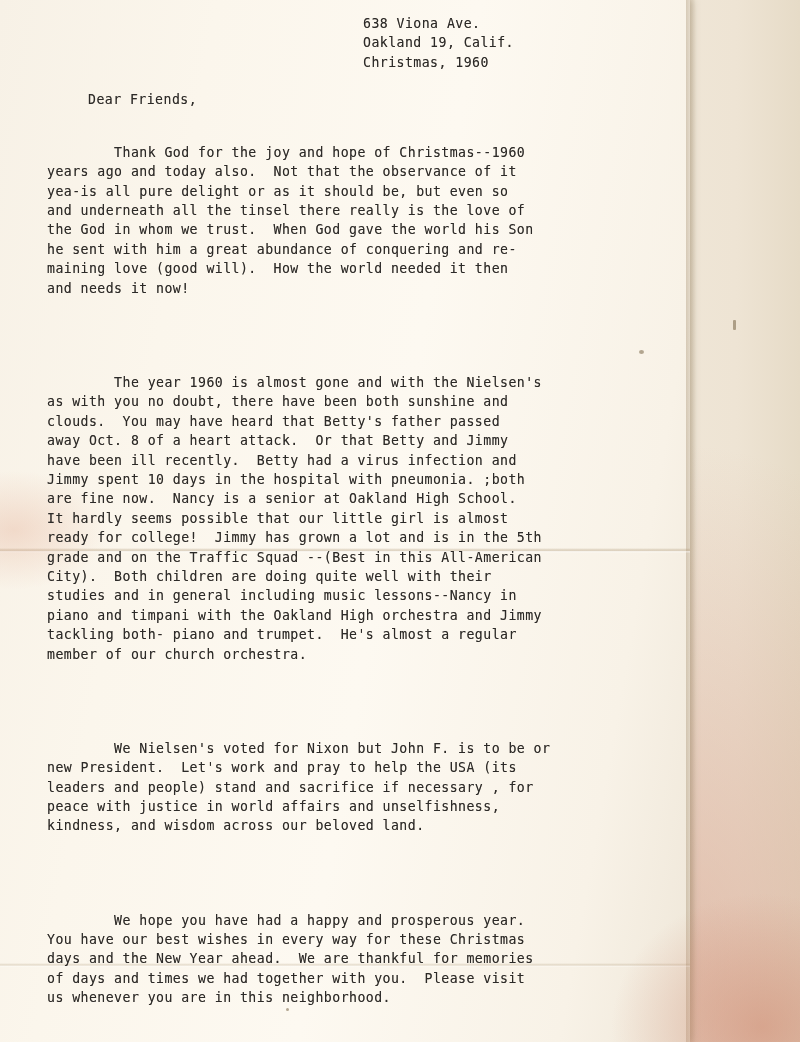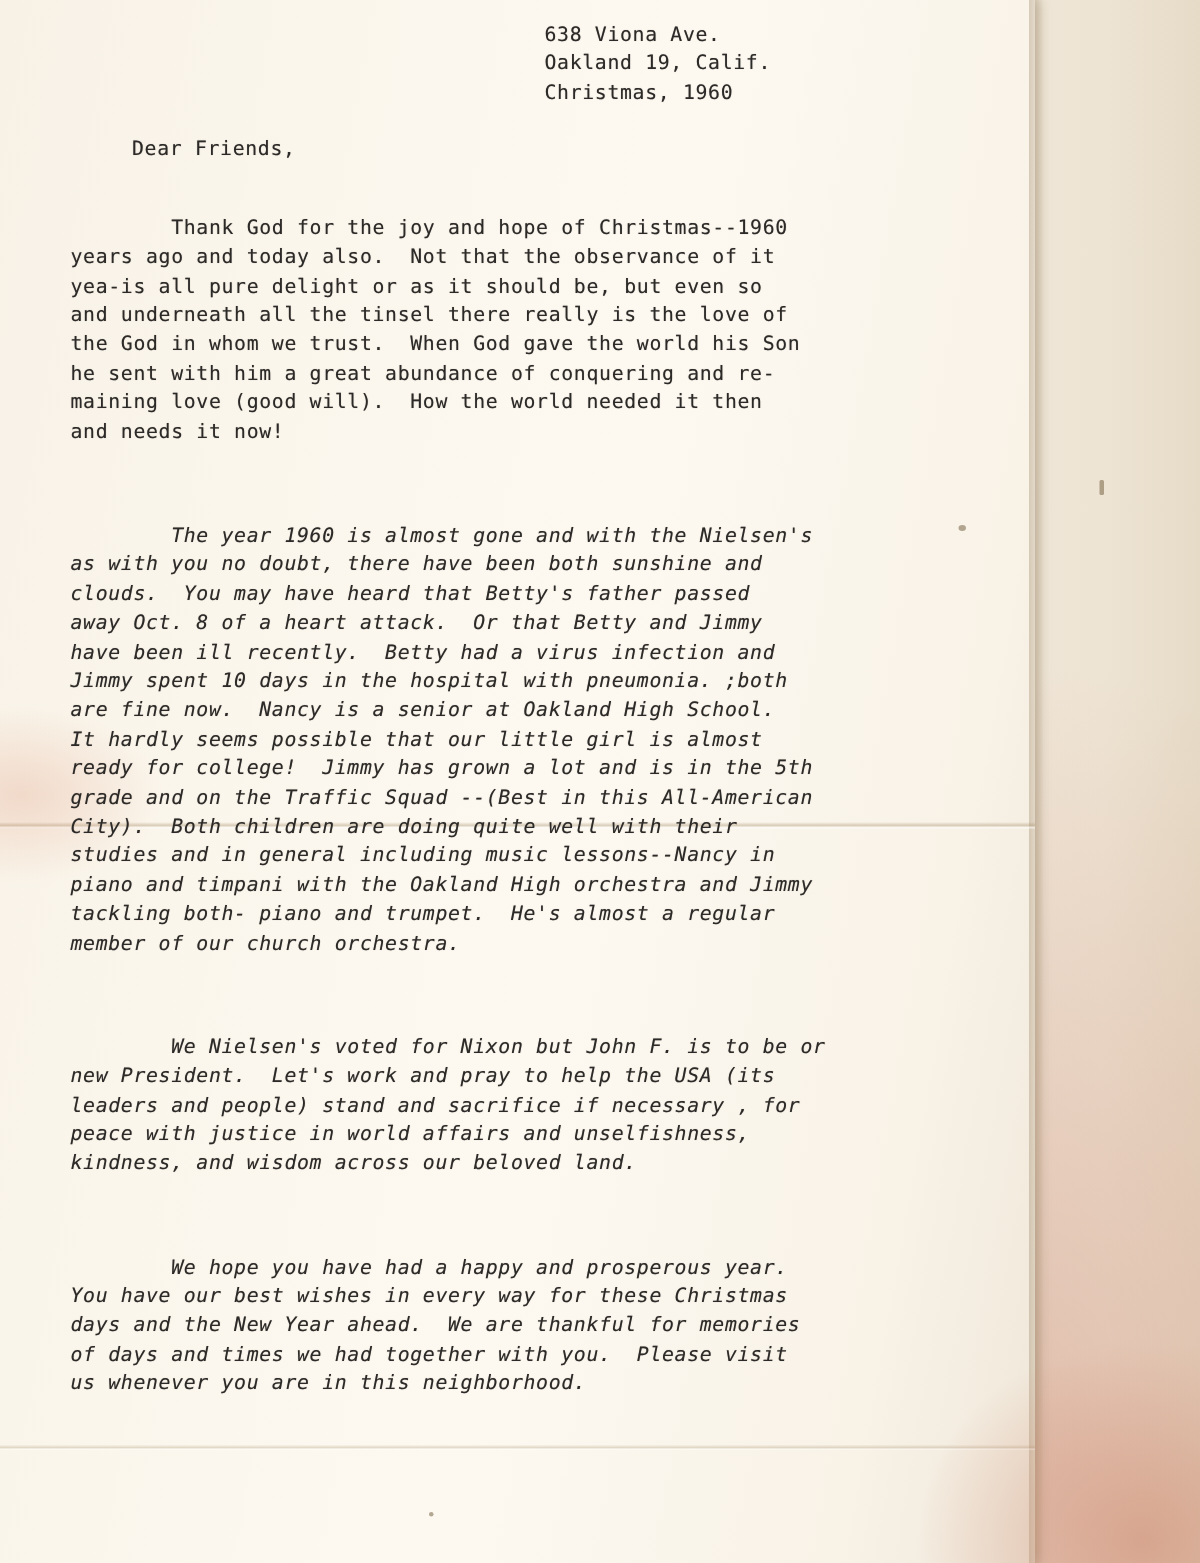--- a/index.html
+++ b/index.html
@@ -113,21 +113,21 @@
     margin-left: 41px;
   }
 
   #body {
     left: 47px;
     top: 104px;
     width: 620px;
   }
 
   .para { white-space: pre; margin: 0 0 0 0; }
-  .para + .para { margin-top: 11px; font-style: italic; }
+  .para + .para { margin-top: 36px; }
 
   #closing {
     left: 386px;
     top: 764px;
   }
 </style>
 </head>
 <body>
 
 <div id="scan">

